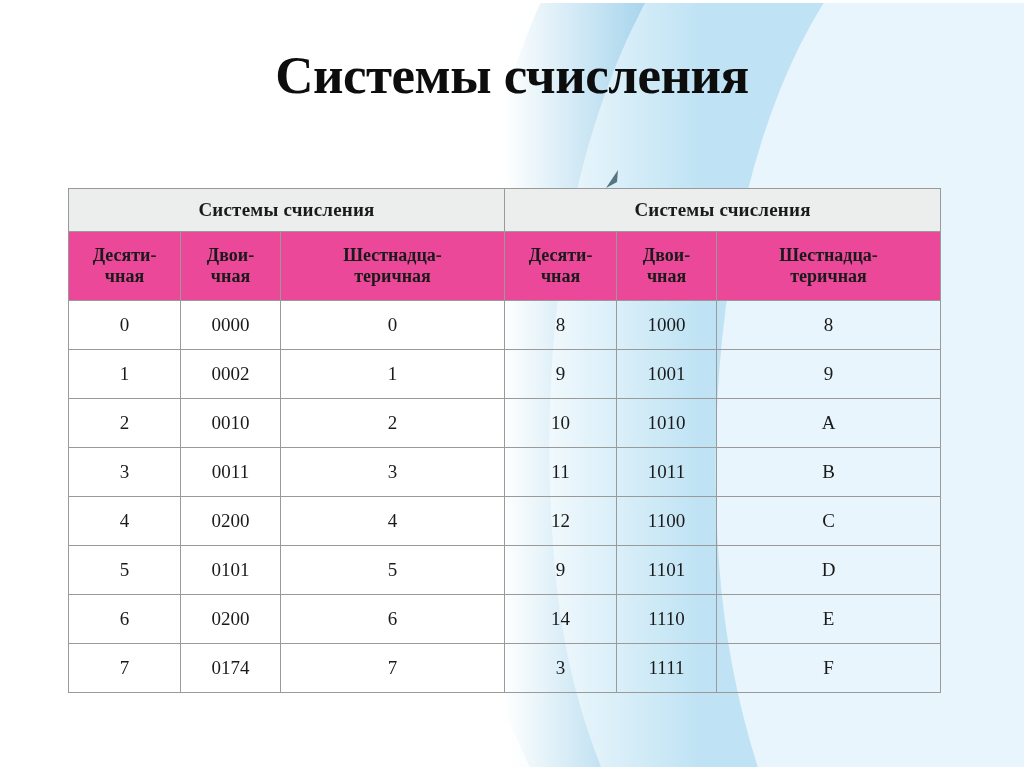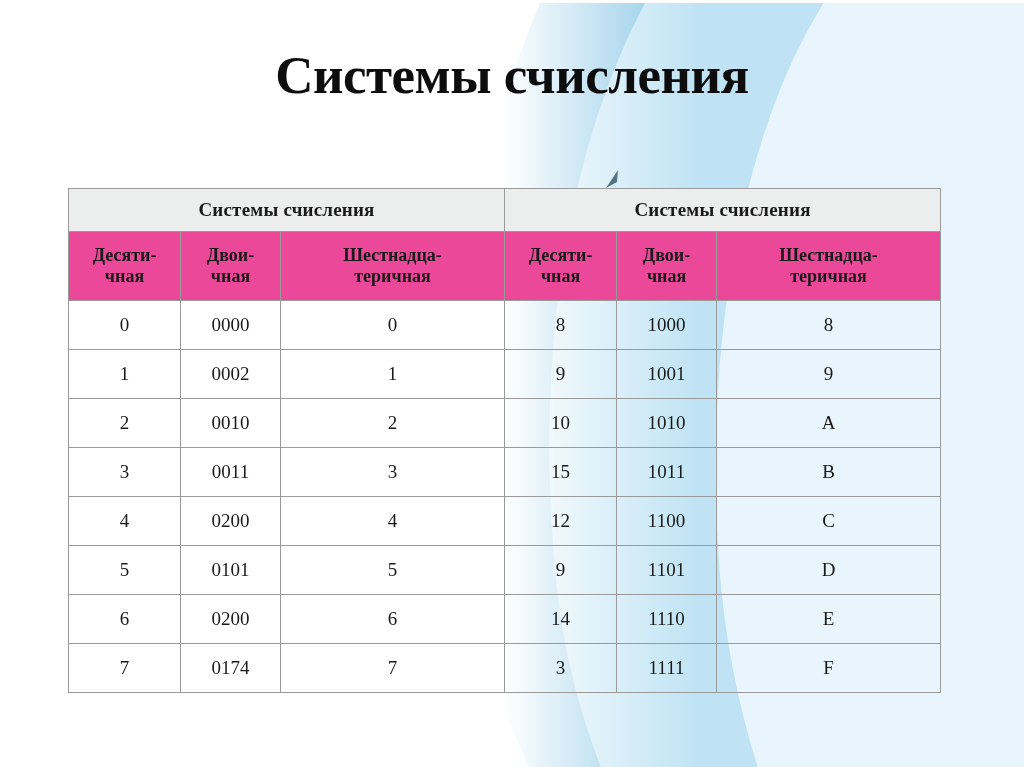--- a/index.html
+++ b/index.html
@@ -216,21 +216,21 @@
         <td>0010</td>
         <td>2</td>
         <td>10</td>
         <td>1010</td>
         <td>A</td>
       </tr>
       <tr>
         <td>3</td>
         <td>0011</td>
         <td>3</td>
-        <td>15</td>
+        <td>11</td>
         <td>1011</td>
         <td>B</td>
       </tr>
       <tr>
         <td>4</td>
         <td>0200</td>
         <td>4</td>
         <td>12</td>
         <td>1100</td>
         <td>C</td>

